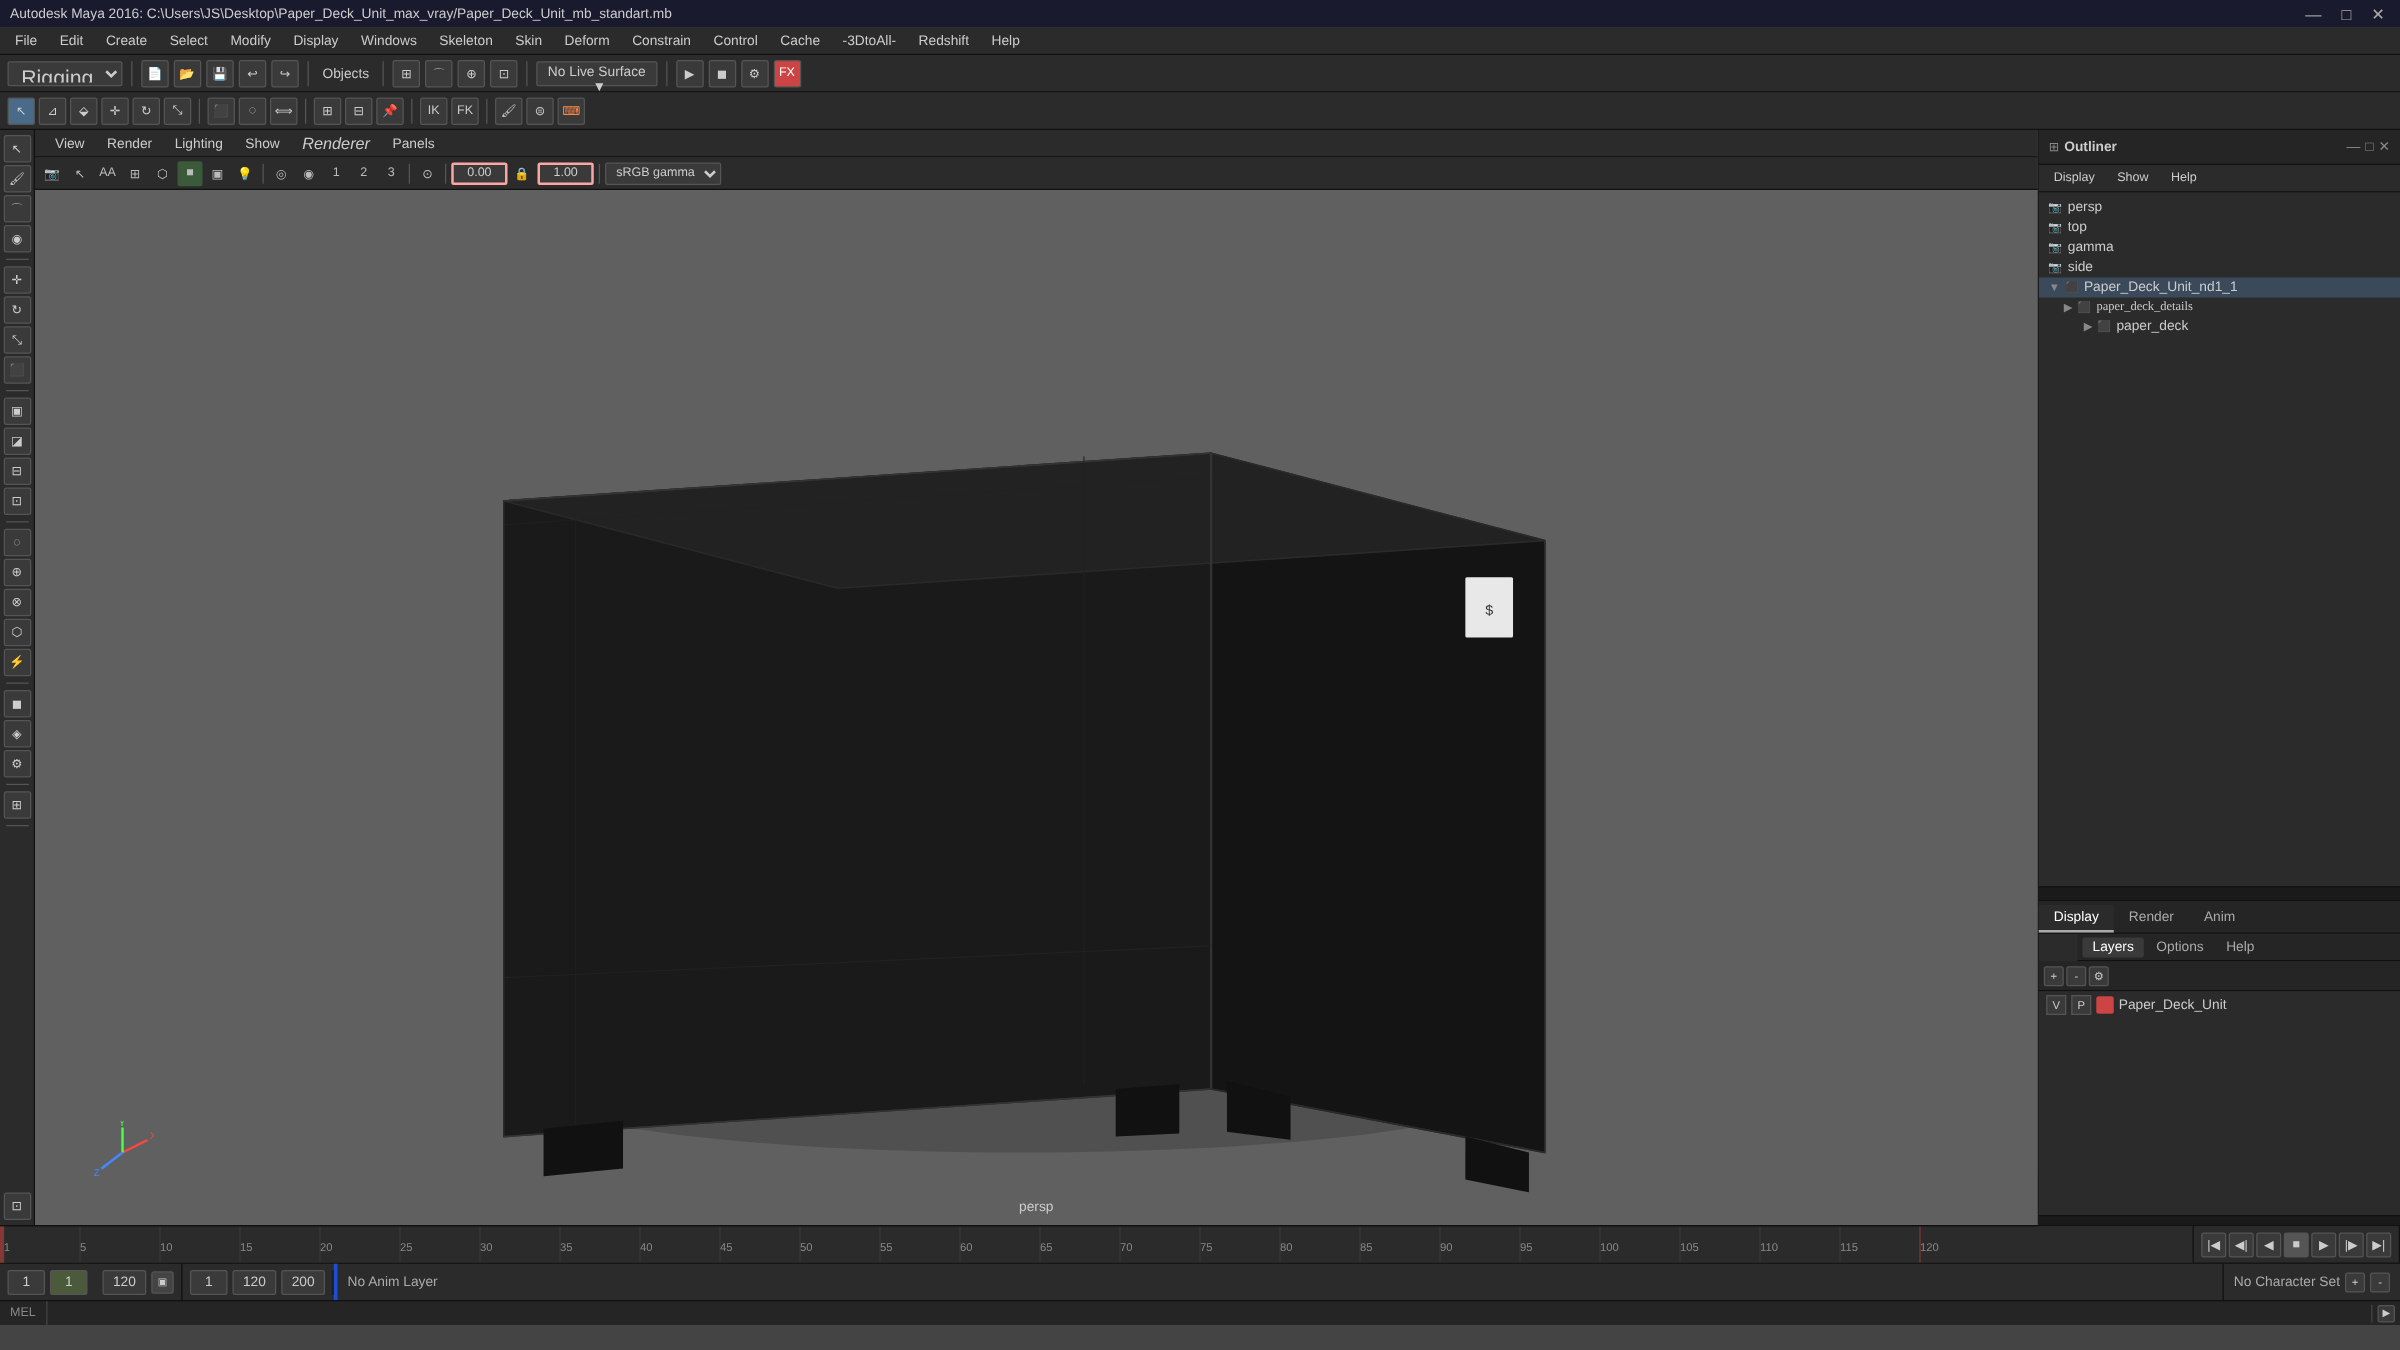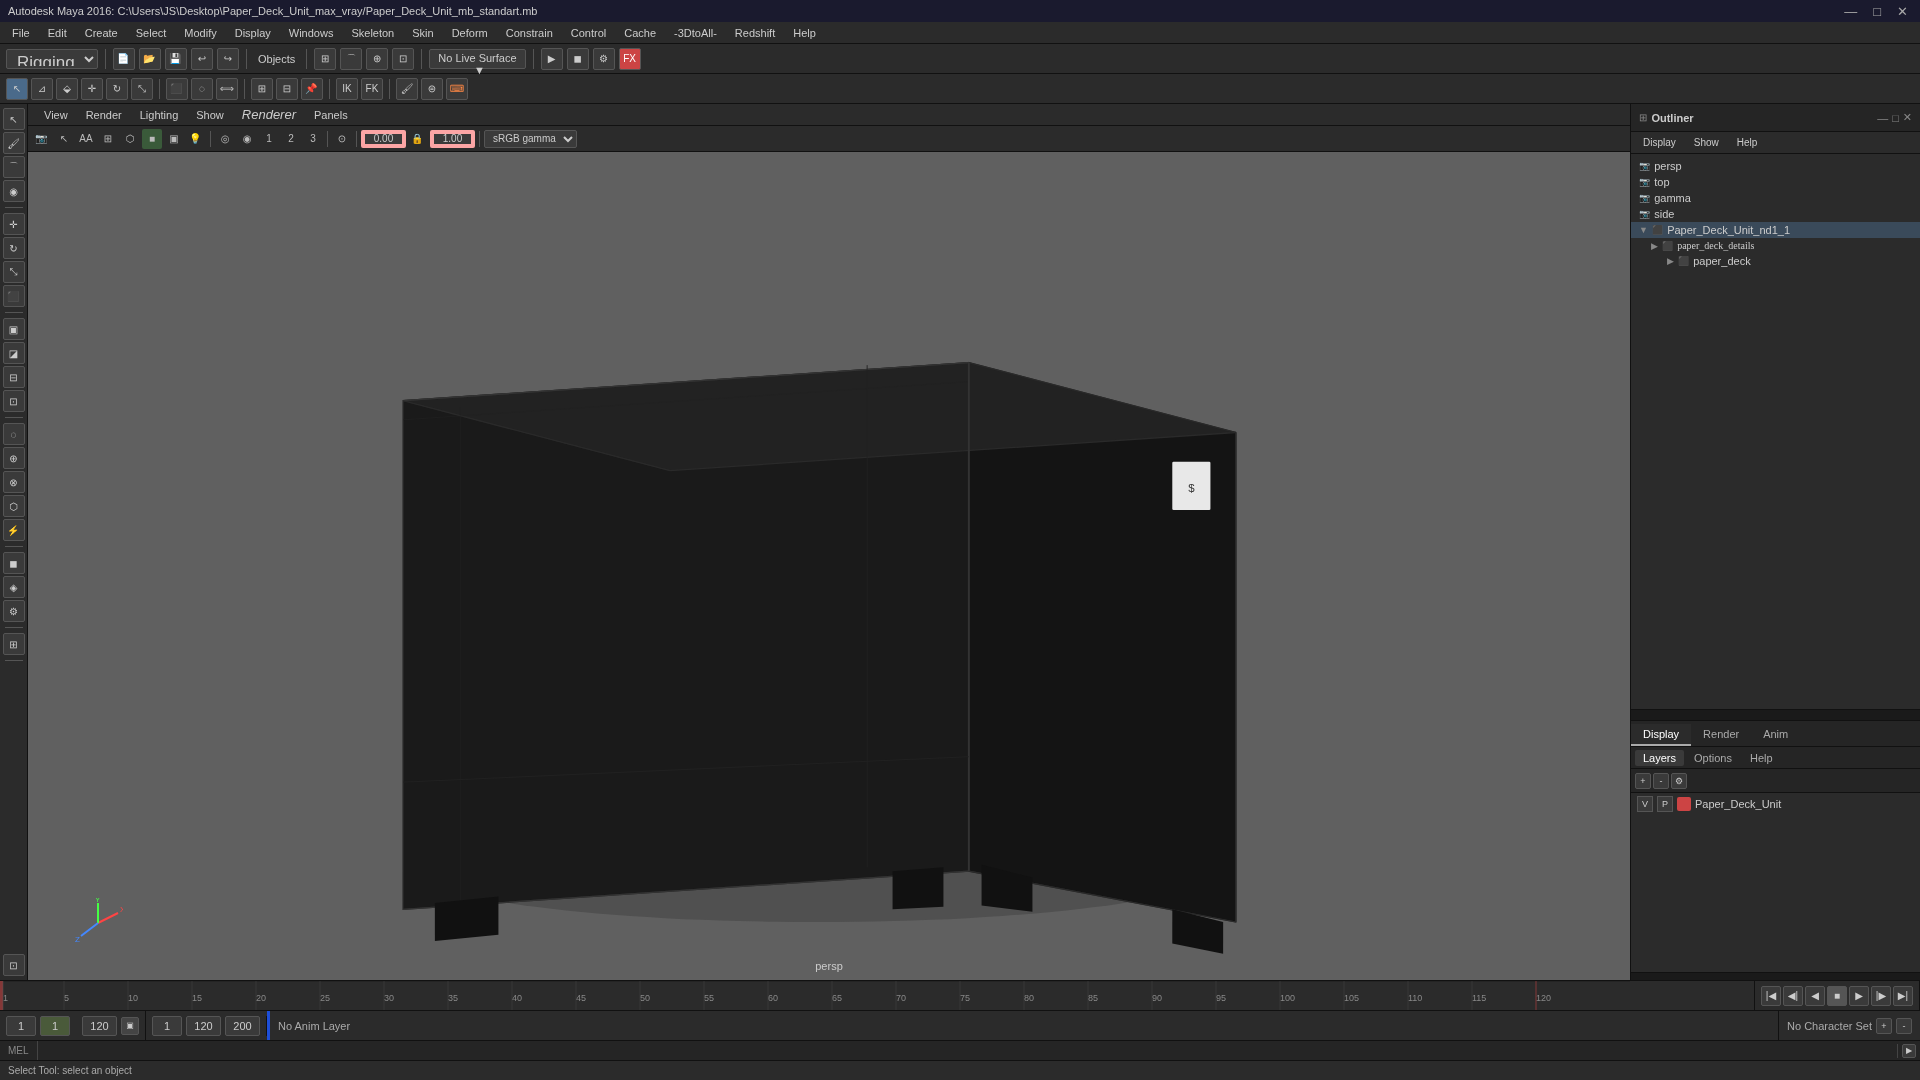--- a/index.html
+++ b/index.html
@@ -207,21 +207,21 @@
     .vt-separator {
       width: 1px;
       height: 16px;
       background: #555;
       margin: 0 2px;
     }
     .vt-input {
       width: 45px;
       height: 18px;
       background: #3a3a3a;
-      border: 4px solid #fca5a5;
+      border: 2px solid #fca5a5;
       color: #ccc;
       font-size: 10px;
       text-align: center;
       border-radius: 2px;
     }
     .vt-dropdown {
       background: #3a3a3a;
       border: 1px solid #555;
       color: #ccc;
       padding: 1px 4px;
@@ -348,20 +348,21 @@
 
     
     #layers-tabs {
       height: 22px;
       background: #252525;
       display: flex;
       align-items: center;
       padding: 0 4px;
       gap: 2px;
       border-bottom: 1px solid #111;
+      margin-left: 31px;
     }
     .ly-tab {
       padding: 2px 8px;
       font-size: 11px;
       cursor: pointer;
       color: #aaa;
       border-radius: 2px;
     }
 
     
@@ -973,16 +974,13 @@
   <div id="mel-row">
     <div id="mel-label">
       <span>MEL</span>
     </div>
     <input id="mel-input" type="text" placeholder="" style="">
     <div style="display:flex;align-items:center;padding:0 4px;gap:2px;border-left:1px solid #444;">
       <div class="tb-btn" style="width:14px;height:14px;font-size:8px;">▶</div>
     </div>
   </div>
 
-  <div id="status-bar">
-    <span>Select Tool: select an object</span>
-  </div>
 </div>
 
 </body></html>

